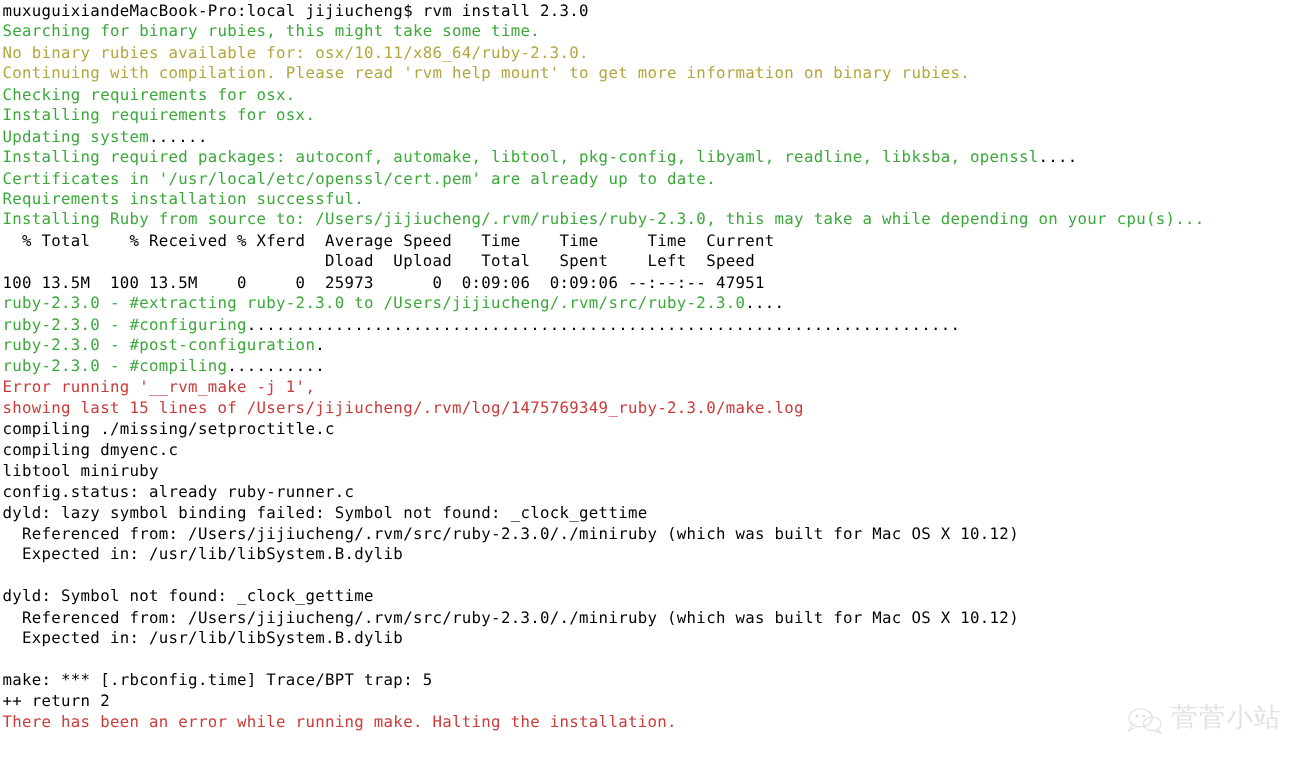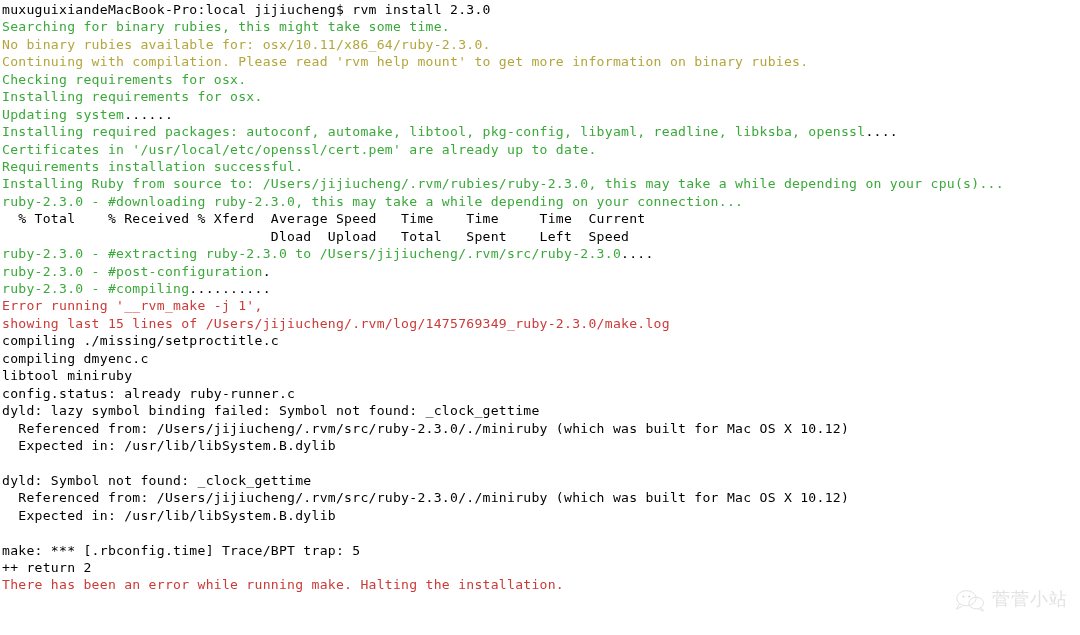--- a/index.html
+++ b/index.html
@@ -43,22 +43,22 @@
     user-select: none;
   }
   #watermark .wm-icon {
     width: 30px;
     height: 26px;
     position: relative;
     flex: 0 0 auto;
   }
   #watermark .wm-icon svg { display: block; }
   #watermark .wm-text {
-    font-family: Liberation Serif, serif;
-    font-size: 18px;
+    font-family: Liberation Mono, monospace;
+    font-size: 22px;
     color: #e2e2e4;
     letter-spacing: 1px;
     white-space: nowrap;
   }
 </style>
 </head>
 <body>
 
 <div id="terminal">
   <div id="terminal-output">
@@ -66,24 +66,25 @@
       <div class="line"><span class="c-green">Searching for binary rubies, this might take some time.</span></div>
       <div class="line"><span class="c-olive">No binary rubies available for: osx/10.11/x86_64/ruby-2.3.0.</span></div>
       <div class="line"><span class="c-olive">Continuing with compilation. Please read 'rvm help mount' to get more information on binary rubies.</span></div>
       <div class="line"><span class="c-green">Checking requirements for osx.</span></div>
       <div class="line"><span class="c-green">Installing requirements for osx.</span></div>
       <div class="line"><span class="c-green">Updating system</span><span class="c-black">......</span></div>
       <div class="line"><span class="c-green">Installing required packages: autoconf, automake, libtool, pkg-config, libyaml, readline, libksba, openssl</span><span class="c-black">....</span></div>
       <div class="line"><span class="c-green">Certificates in '/usr/local/etc/openssl/cert.pem' are already up to date.</span></div>
       <div class="line"><span class="c-green">Requirements installation successful.</span></div>
       <div class="line"><span class="c-green">Installing Ruby from source to: /Users/jijiucheng/.rvm/rubies/ruby-2.3.0, this may take a while depending on your cpu(s)...</span></div>
-      <div class="line"><span class="c-green">ruby-2.3.0 - #downloading ruby-2.3.0, this may take a while depending on your connection...</span></div>
       <div class="line"><span class="c-black">  % Total    % Received % Xferd  Average Speed   Time    Time     Time  Current</span></div>
       <div class="line"><span class="c-black">                                 Dload  Upload   Total   Spent    Left  Speed</span></div>
+      <div class="line"><span class="c-black">100 13.5M  100 13.5M    0     0  25973      0  0:09:06  0:09:06 --:--:-- 47951</span></div>
       <div class="line"><span class="c-green">ruby-2.3.0 - #extracting ruby-2.3.0 to /Users/jijiucheng/.rvm/src/ruby-2.3.0</span><span class="c-black">....</span></div>
+      <div class="line"><span class="c-green">ruby-2.3.0 - #configuring</span><span class="c-black">.........................................................................</span></div>
       <div class="line"><span class="c-green">ruby-2.3.0 - #post-configuration</span><span class="c-black">.</span></div>
       <div class="line"><span class="c-green">ruby-2.3.0 - #compiling</span><span class="c-black">..........</span></div>
       <div class="line"><span class="c-red">Error running '__rvm_make -j 1',</span></div>
       <div class="line"><span class="c-red">showing last 15 lines of /Users/jijiucheng/.rvm/log/1475769349_ruby-2.3.0/make.log</span></div>
       <div class="line"><span class="c-black">compiling ./missing/setproctitle.c</span></div>
       <div class="line"><span class="c-black">compiling dmyenc.c</span></div>
       <div class="line"><span class="c-black">libtool miniruby</span></div>
       <div class="line"><span class="c-black">config.status: already ruby-runner.c</span></div>
       <div class="line"><span class="c-black">dyld: lazy symbol binding failed: Symbol not found: _clock_gettime</span></div>
       <div class="line"><span class="c-black">  Referenced from: /Users/jijiucheng/.rvm/src/ruby-2.3.0/./miniruby (which was built for Mac OS X 10.12)</span></div>

